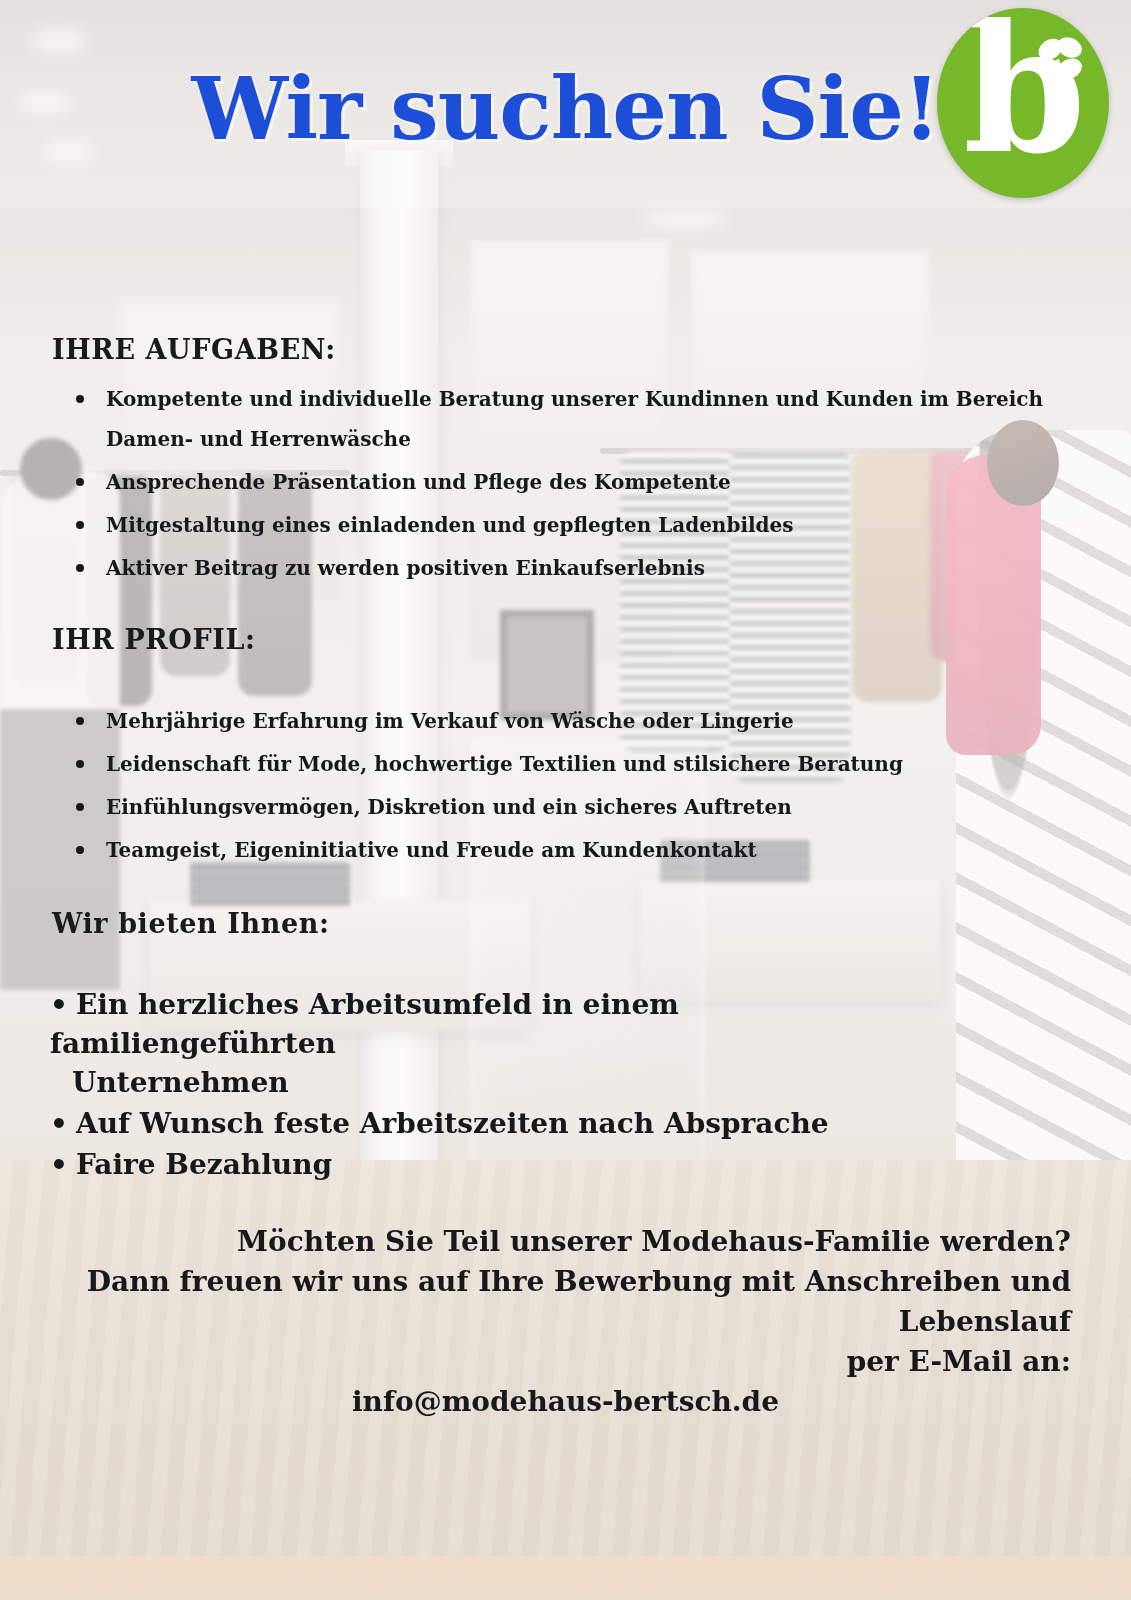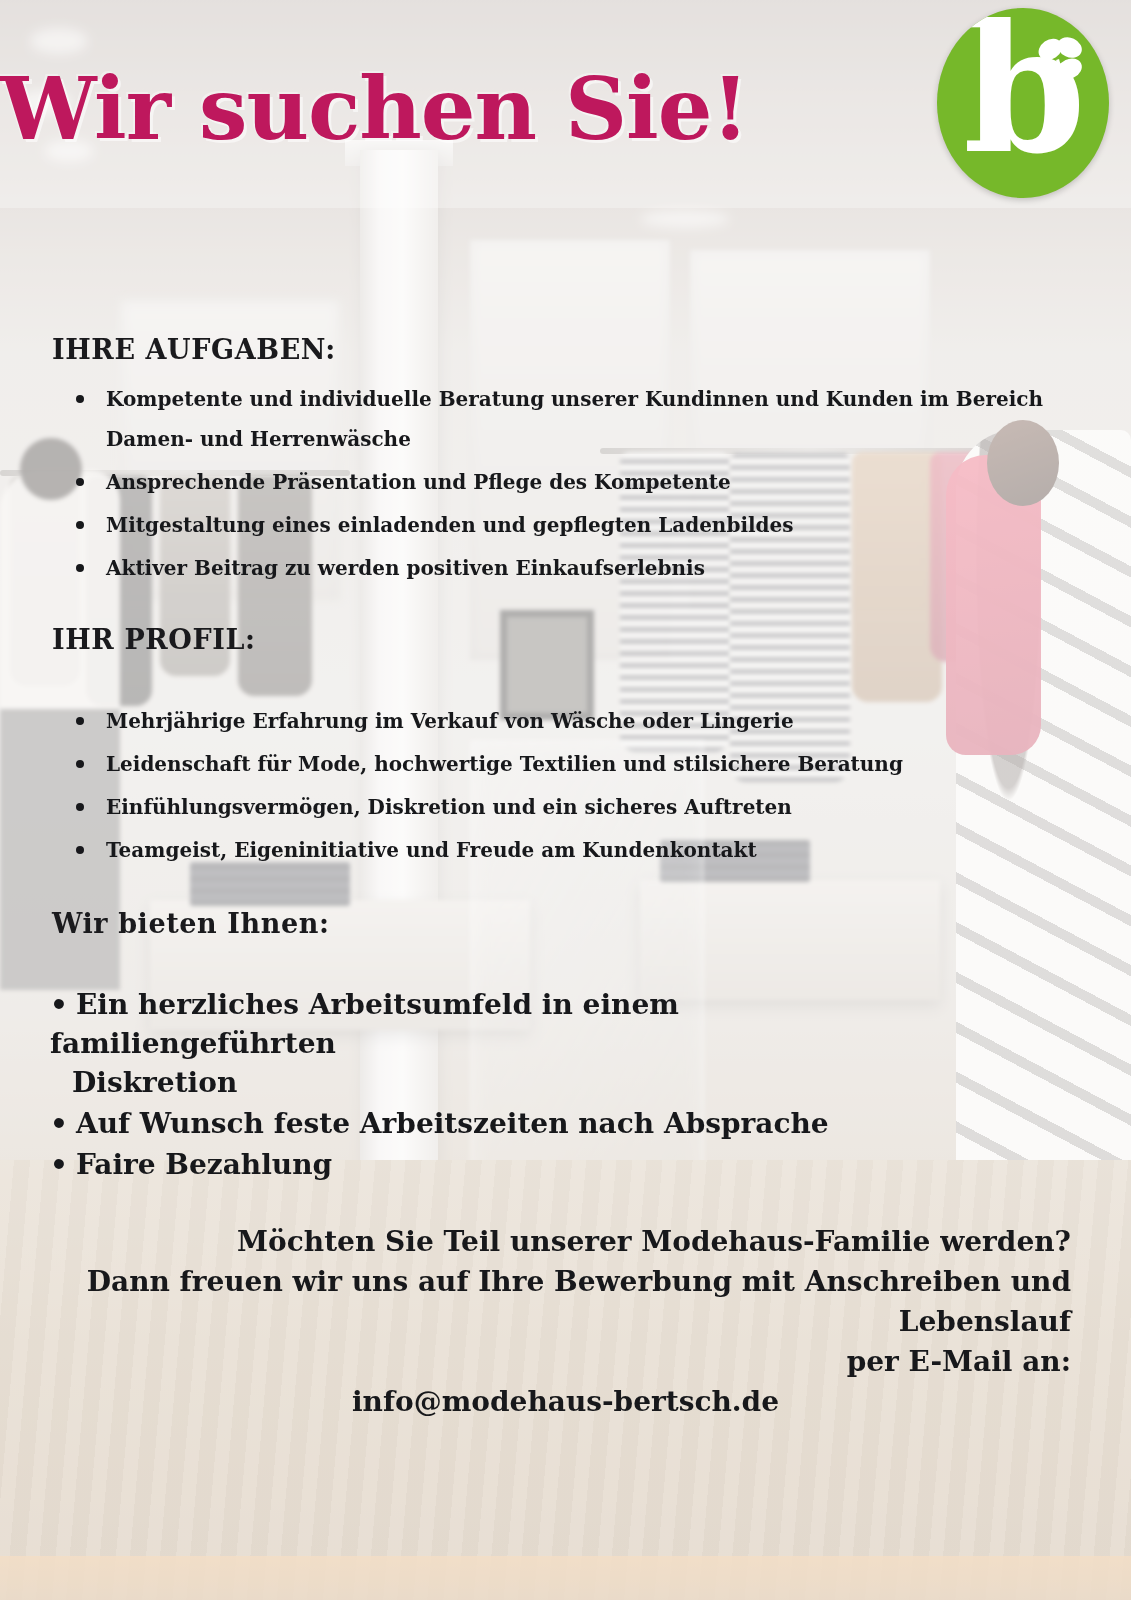--- a/index.html
+++ b/index.html
@@ -185,25 +185,26 @@
   .content {
     position: absolute;
     inset: 0;
   }
 
   .headline {
     position: absolute;
     left: 0;
     right: 0;
     top: 58px;
+    text-align: center;
     font-family: "DejaVu Serif", serif;
     font-weight: bold;
     font-size: 86px;
     letter-spacing: -1px;
-    color: #be185d;
+    color: #1d4ed8;
     text-shadow: 3px 3px 0 rgba(255,255,255,.55), -2px -2px 0 rgba(255,255,255,.35);
   }
 
   .logo {
     position: absolute;
     right: 22px;
     top: 8px;
     width: 172px;
     height: 190px;
     border-radius: 50%;
@@ -393,21 +394,21 @@
       <li>Mehrjährige Erfahrung im Verkauf von Wäsche oder Lingerie</li>
       <li>Leidenschaft für Mode, hochwertige Textilien und stilsichere Beratung</li>
       <li>Einfühlungsvermögen, Diskretion und ein sicheres Auftreten</li>
       <li>Teamgeist, Eigeninitiative und Freude am Kundenkontakt</li>
     </ul>
 
     <div class="section-title t-bieten">Wir bieten Ihnen:</div>
     <div class="bieten-block">
       <p>
         <span class="bul">•</span><span>Ein herzliches Arbeitsumfeld in einem familiengeführten</span>
-        <span class="ind">Diskretion</span>
+        <span class="ind">Unternehmen</span>
       </p>
       <p>
         <span class="bul">•</span><span>Auf Wunsch feste Arbeitszeiten nach Absprache</span>
       </p>
       <p>
         <span class="bul">•</span><span>Faire Bezahlung</span>
       </p>
     </div>
 
     <div class="closing">

